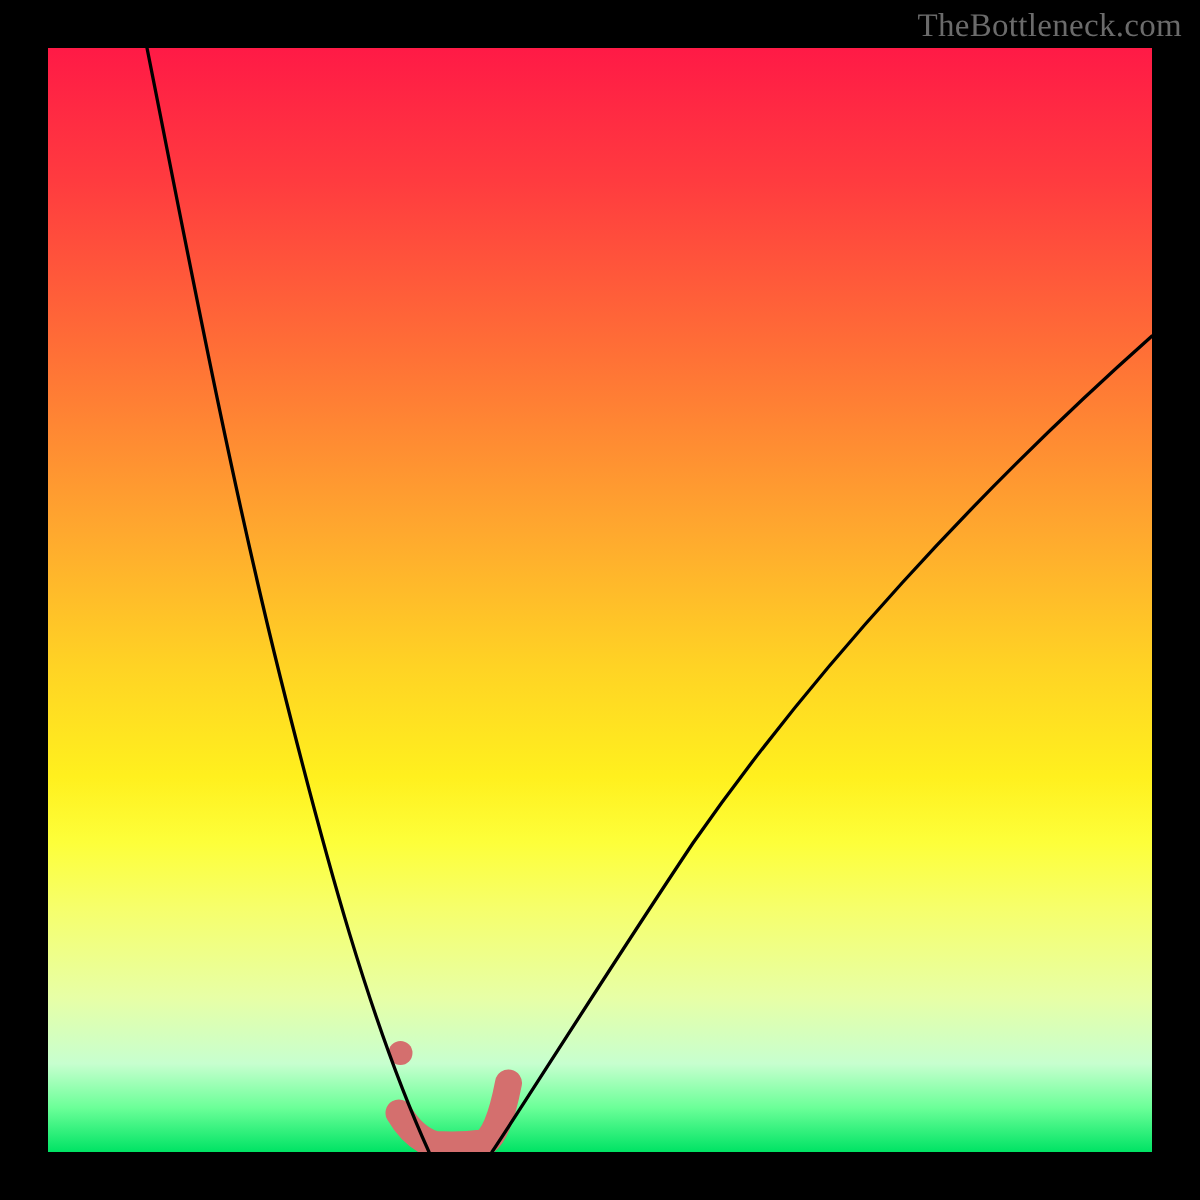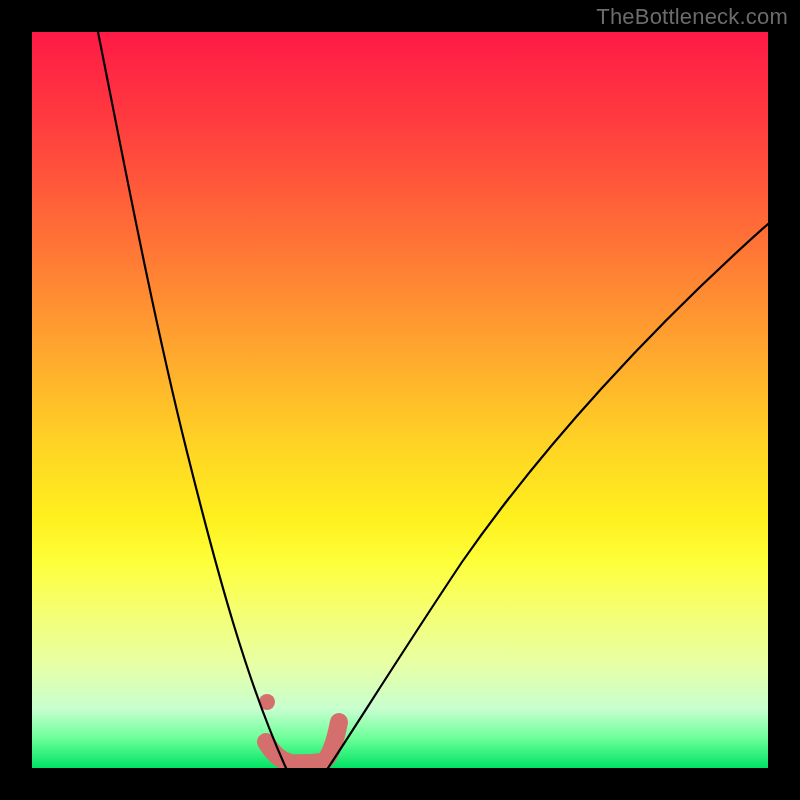--- a/index.html
+++ b/index.html
@@ -19,20 +19,21 @@
     height: 800px;
     background: #000;
   }
   .attribution {
     position: absolute;
     top: 4px;
     right: 12px;
     color: #6b6b6b;
     font-size: 22px;
     letter-spacing: 0.2px;
+    font-family: Liberation Serif, serif;
   }
   .plot {
     position: absolute;
     top: 32px;
     left: 32px;
     width: 736px;
     height: 736px;
     background: linear-gradient(
       to bottom,
       #ff1a46 0%,

